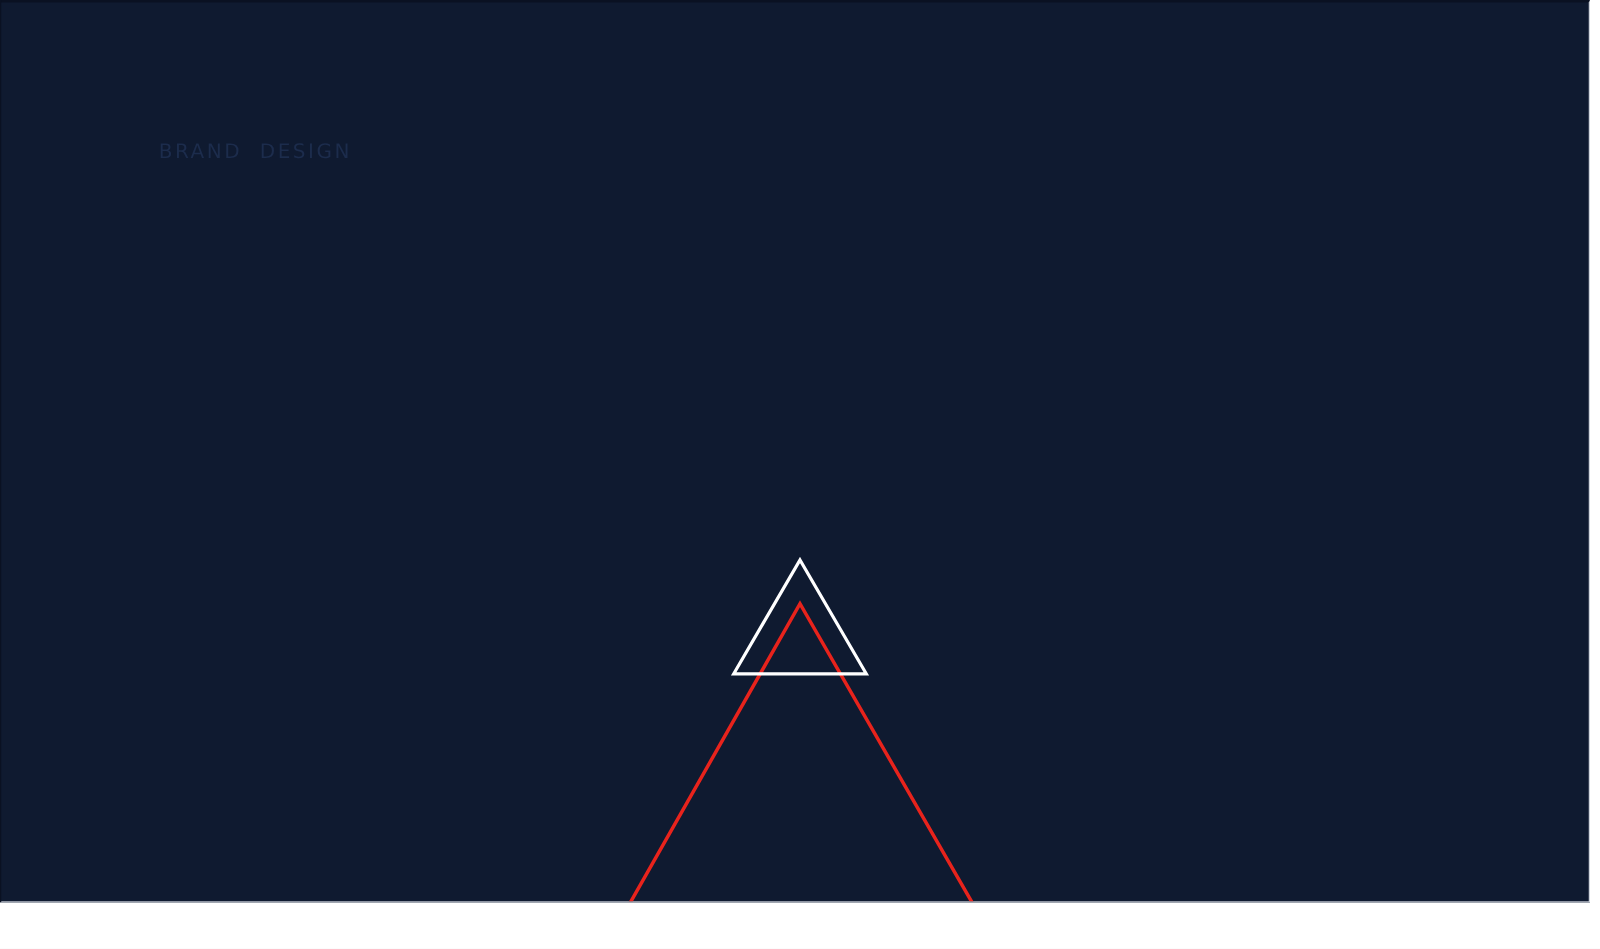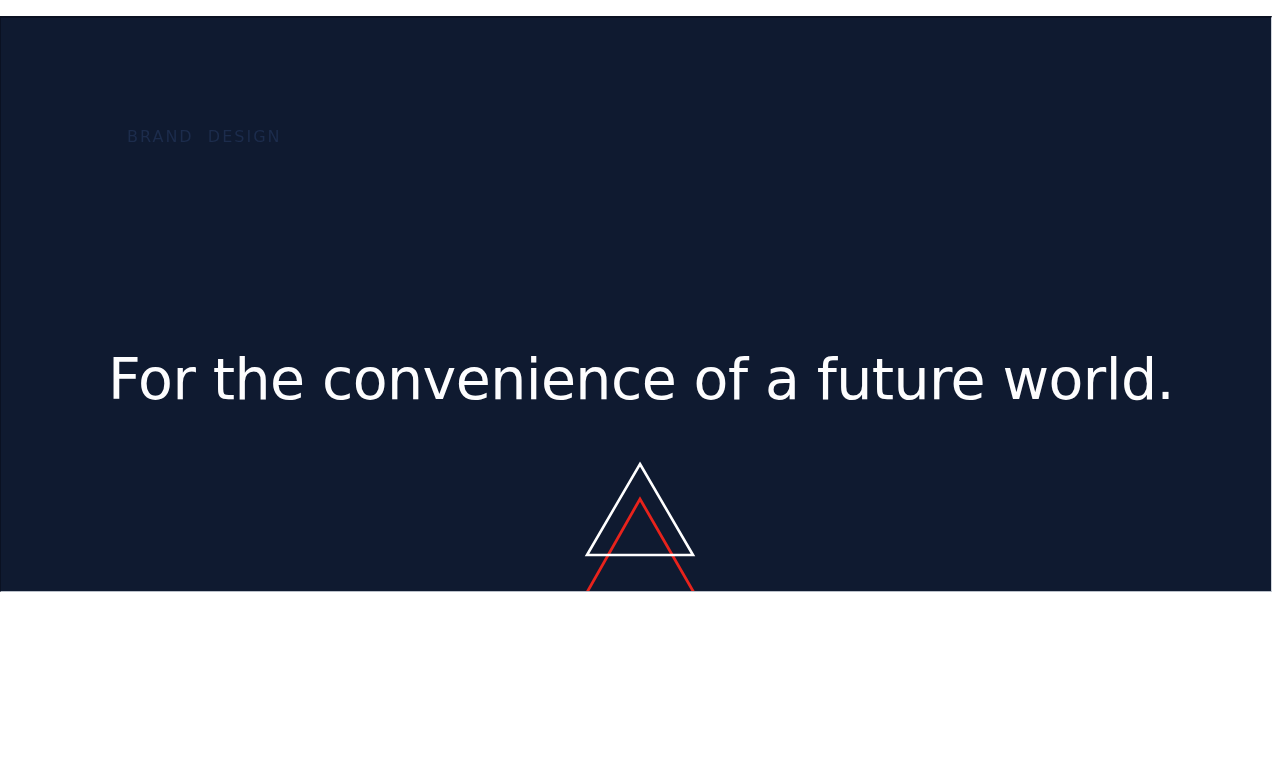--- a/index.html
+++ b/index.html
@@ -19,23 +19,23 @@
     position: relative;
     width: 1280px;
     height: 759px;
     background: #ffffff;
   }
 
   
   #slide-panel {
     position: absolute;
     left: 0;
-    top: 16px;
+    top: 0;
     width: 1272px;
-    height: 576px;
+    height: 722px;
     background: #0f1a30;
     overflow: hidden;
     box-sizing: border-box;
     border-top: 2px solid #0a1122;
     border-left: 1px solid #0a1122;
     border-right: 1px solid #cfd4dc;
     border-bottom: 1px solid #b9bfc9;
   }
 
   
@@ -86,21 +86,20 @@
 </style>
 </head>
 <body>
 
 <div id="slide-root" style="background: rgb(255, 255, 255);">
 
   <div id="slide-panel" style="background: rgb(15, 26, 48);">
 
     <div id="brand-eyebrow" style="color: rgb(28, 44, 76);">BRAND  DESIGN</div>
 
-    <div id="headline" style="color: rgb(253, 253, 254);">For the convenience of a future world.</div>
 
     <div id="triangle-artwork">
       <svg viewBox="0 0 1272 722" xmlns="http://www.w3.org/2000/svg">
 
         <polyline id="red-triangle" points="501,724 639,481 779,724" fill="none" stroke="#e8231c" stroke-width="2.8" stroke-linejoin="miter" stroke-linecap="butt"></polyline>
 
         <polygon id="white-triangle" points="639,446 692,537 586,537" fill="none" stroke="#ffffff" stroke-width="2.6" stroke-linejoin="miter"></polygon>
       </svg>
     </div>
 

